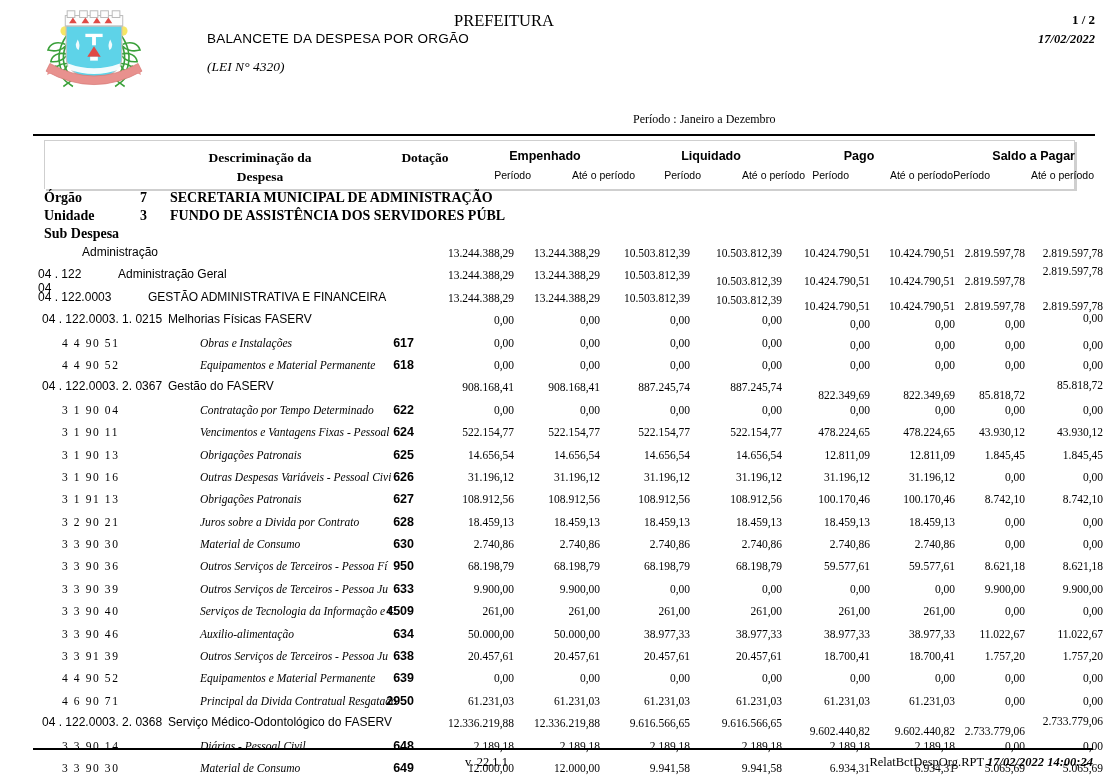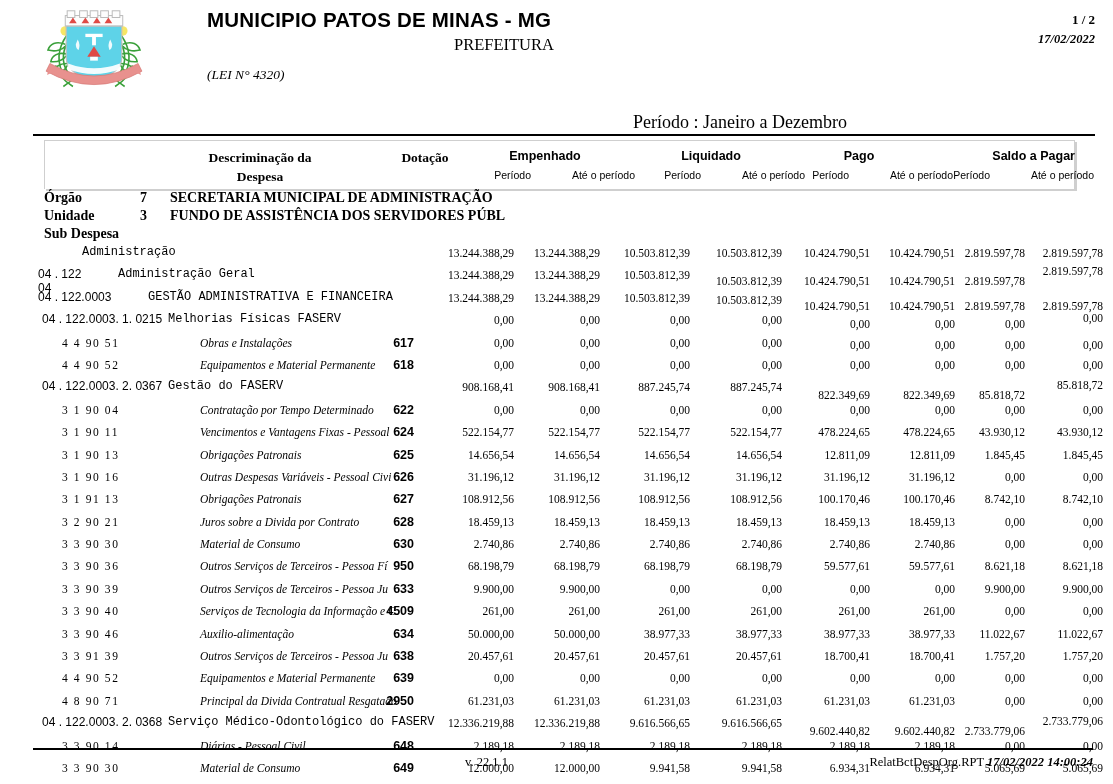--- a/index.html
+++ b/index.html
@@ -68,21 +68,21 @@
     right: 18px; top: 10px;
     text-align: right;
     font-size: 13px;
     font-weight: bold;
     line-height: 1.5;
   }
   .pagedate { font-style: italic; font-weight: bold; font-size: 12.5px; }
   .periodo-top {
     position: absolute;
     left: 633px; top: 112px;
-    font-size: 18px;
+    font-size: 12px;
     white-space: nowrap;
   }
 
   .rule-thick {
     position: absolute;
     left: 33px; right: 18px;
     top: 134px;
     border-top: 2.4px solid #000;
   }
 
@@ -145,21 +145,21 @@
     white-space: nowrap;
   }
   .row .code {
     position: absolute;
     font-family: "Liberation Sans", sans-serif;
     font-size: 12px;
     top: 2px;
   }
   .row .name {
     position: absolute;
-    font-family: Liberation Mono, monospace;
+    font-family: Liberation Sans, sans-serif;
     font-size: 12px;
     top: 2px;
   }
   
   .row.lvl-detail .code {
     font-family: "Liberation Serif", serif;
     font-size: 11.5px;
     letter-spacing: 1.6px;
     top: 4px;
   }
@@ -260,24 +260,24 @@
     <path d="M43 35 q3 5 1 11 q-3 -1 -3 -6 z" fill="#ffffff" opacity=".9"></path>
     <path d="M77 35 q-3 5 -1 11 q3 -1 3 -6 z" fill="#ffffff" opacity=".9"></path>
     <path d="M33 60 q13 5 27 5 q14 0 27 -5 l0 6 q-13 5 -27 5 q-14 0 -27 -5 z" fill="#ffffff" opacity=".92"></path>
 
     <path d="M14 60 q46 26 92 0 l4 8 q-50 28 -100 0 z" fill="#e8918e" stroke="#d87b78" stroke-width=".8"></path>
     <path d="M14 60 l-3 12 l10 -5 z" fill="#e8918e"></path>
     <path d="M106 60 l3 12 l-10 -5 z" fill="#e8918e"></path>
   </svg>
 
   <div class="head-text">
-    <div class="org-title">MUNICIPIO PATOS DE MINAS - MG</div>
     <div class="sub-line">
       <span class="b">PREFEITURA</span>
     </div>
+    <div class="third-line">BALANCETE DA DESPESA POR ORGÃO</div>
     <div class="lei">(LEI N° 4320)</div>
   </div>
 
   <div class="pageno">
     <div>1 / 2</div>
     <div class="pagedate">17/02/2022</div>
   </div>
 
   <div class="periodo-top">Período : Janeiro a Dezembro</div>
 </div>
@@ -573,21 +573,21 @@
       <span class="num" style="left: 418px; width: 96px; top: 4px;">0,00</span>
       <span class="num" style="left: 504px; width: 96px; top: 4px;">0,00</span>
       <span class="num" style="left: 594px; width: 96px; top: 4px;">0,00</span>
       <span class="num" style="left: 686px; width: 96px; top: 4px;">0,00</span>
       <span class="num" style="left: 774px; width: 96px; top: 4px;">0,00</span>
       <span class="num" style="left: 859px; width: 96px; top: 4px;">0,00</span>
       <span class="num" style="left: 929px; width: 96px; top: 4px;">0,00</span>
       <span class="num" style="left: 1007px; width: 96px; top: 4px;">0,00</span>
     </div>
     <div class="row lvl-detail">
-      <span class="code" style="left: 62px;">4  8  90  71</span>
+      <span class="code" style="left: 62px;">4  6  90  71</span>
       <span class="name" style="left: 200px;">Principal da Divida Contratual Resgatado</span>
       <span class="dot">2950</span>
       <span class="num" style="left: 418px; width: 96px; top: 4px;">61.231,03</span>
       <span class="num" style="left: 504px; width: 96px; top: 4px;">61.231,03</span>
       <span class="num" style="left: 594px; width: 96px; top: 4px;">61.231,03</span>
       <span class="num" style="left: 686px; width: 96px; top: 4px;">61.231,03</span>
       <span class="num" style="left: 774px; width: 96px; top: 4px;">61.231,03</span>
       <span class="num" style="left: 859px; width: 96px; top: 4px;">61.231,03</span>
       <span class="num" style="left: 929px; width: 96px; top: 4px;">0,00</span>
       <span class="num" style="left: 1007px; width: 96px; top: 4px;">0,00</span>

